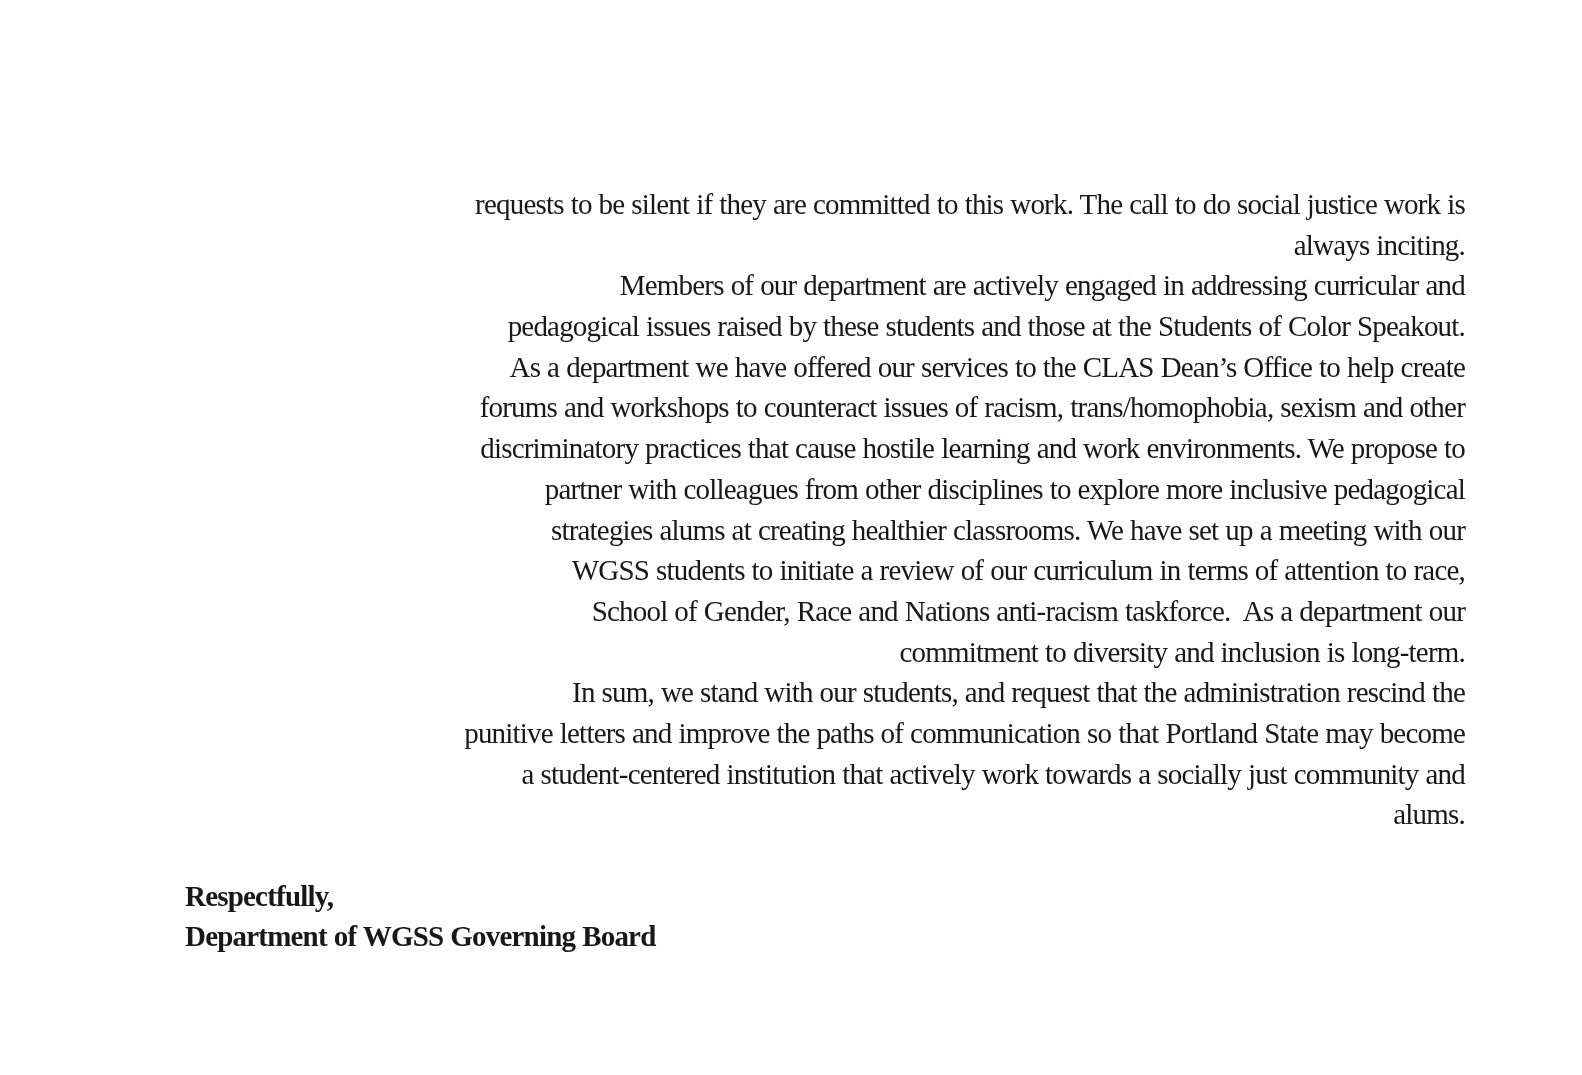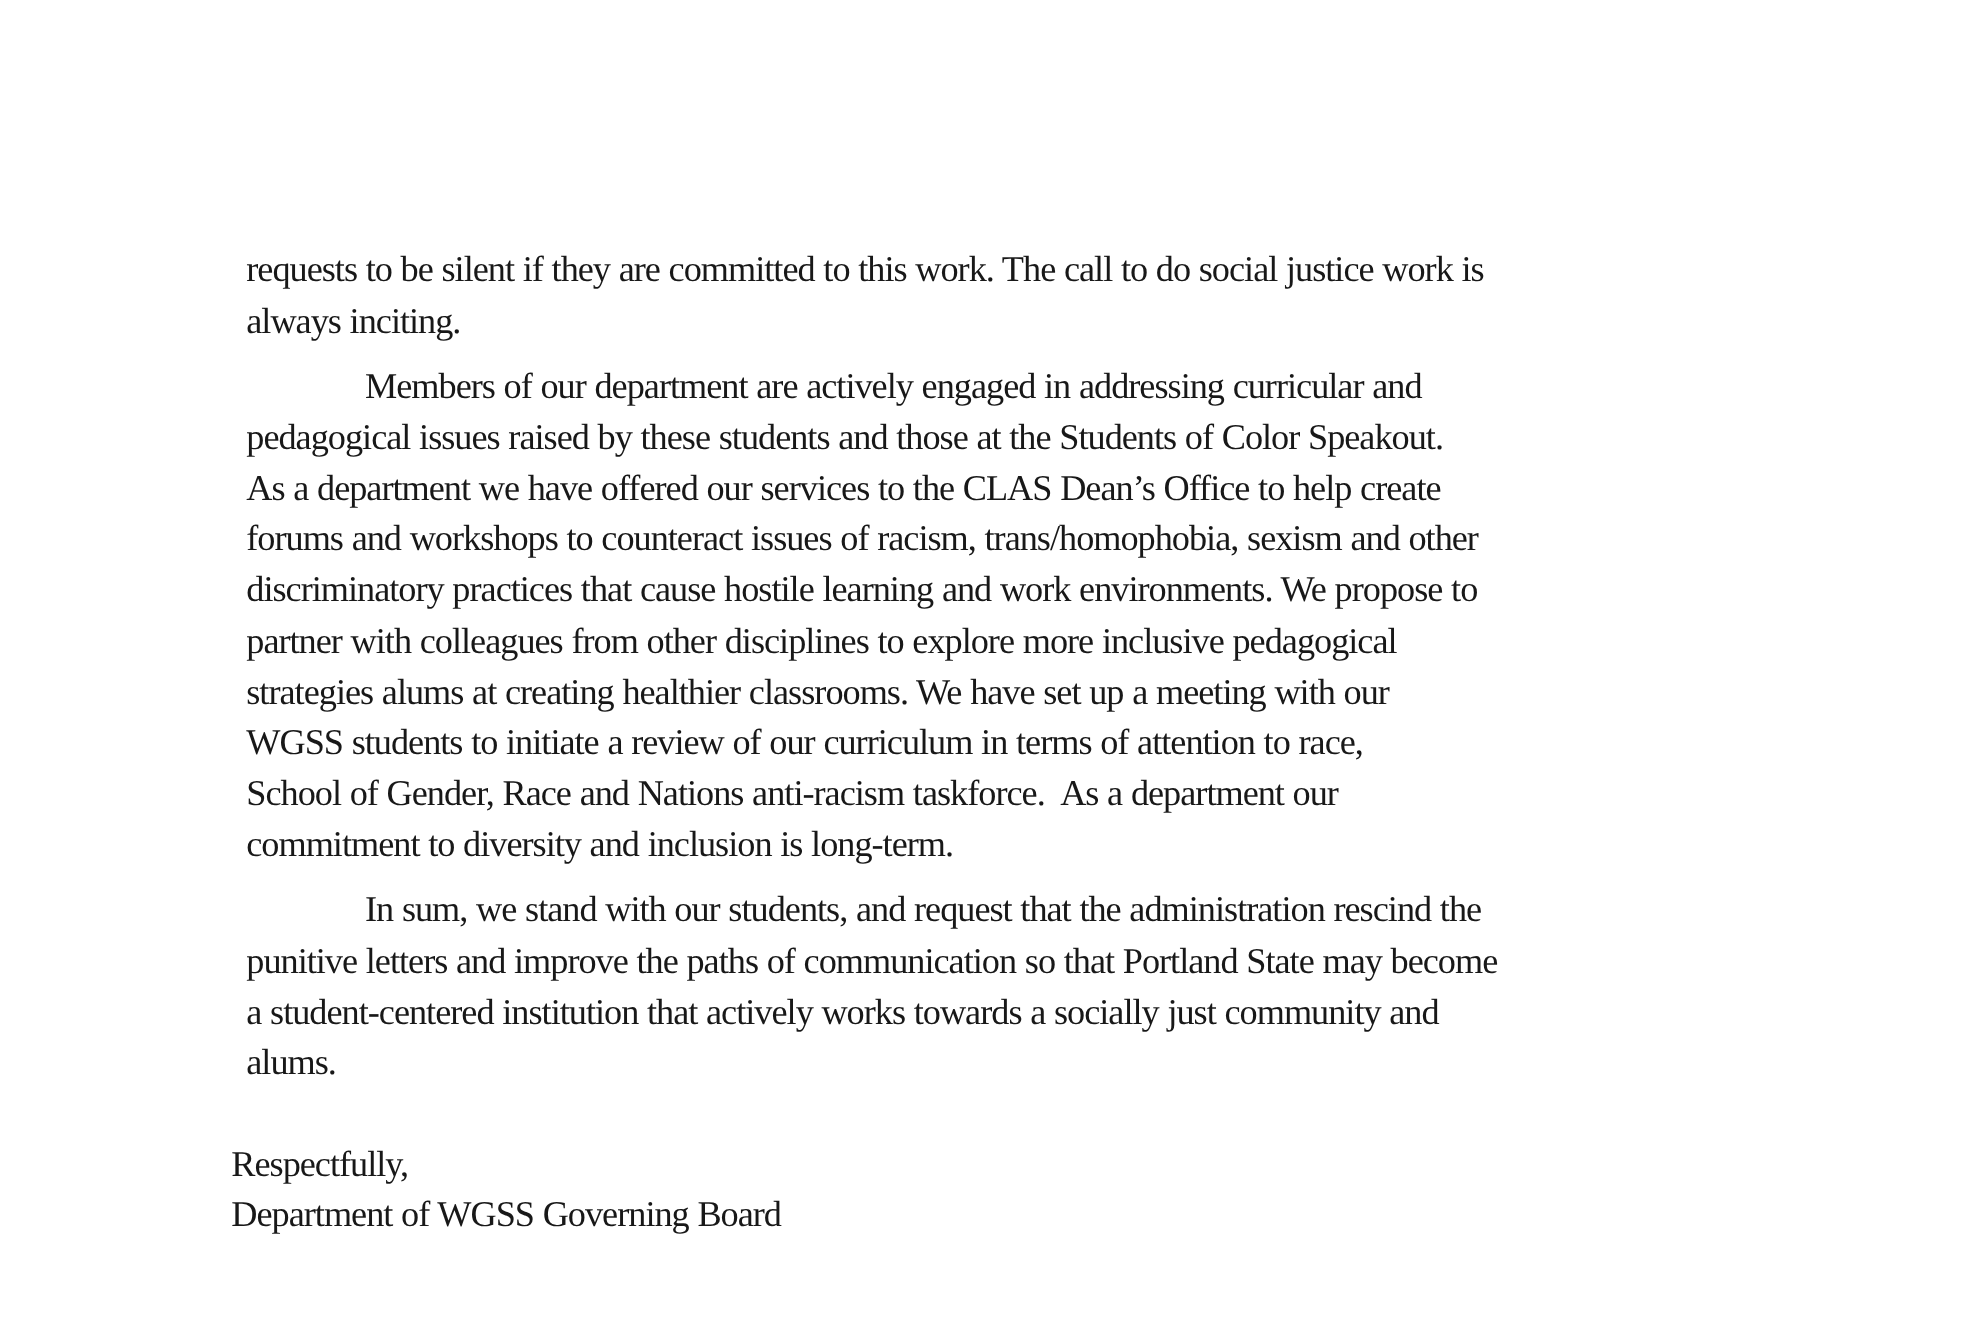--- a/index.html
+++ b/index.html
@@ -20,32 +20,34 @@
     position: absolute;
     left: 185px;
     top: 184px;
     width: 1280px;
     font-size: 29px;
     line-height: 40.7px;
     letter-spacing: -0.8px;
     word-spacing: 0.5px;
   }
   .para {
-    margin: 12px;
+    margin: 0;
     padding: 0;
+    text-align: right;
   }
   .line {
     white-space: pre;
     height: 40.7px;
   }
   .indent-first {
     padding-left: 95px;
   }
   .closing {
     margin-top: 40.7px;
+    font-weight: bold;
   }
 </style>
 </head>
 <body>
 
 <div class="page">
   <div class="letter-body">
 
     <div class="para">
       <div class="line">requests to be silent if they are committed to this work. The call to do social justice work is</div>
@@ -61,21 +63,21 @@
       <div class="line">partner with colleagues from other disciplines to explore more inclusive pedagogical</div>
       <div class="line">strategies alums at creating healthier classrooms. We have set up a meeting with our</div>
       <div class="line">WGSS students to initiate a review of our curriculum in terms of attention to race,</div>
       <div class="line">School of Gender, Race and Nations anti-racism taskforce.  As a department our</div>
       <div class="line">commitment to diversity and inclusion is long-term.</div>
     </div>
 
     <div class="para">
       <div class="line indent-first">In sum, we stand with our students, and request that the administration rescind the</div>
       <div class="line">punitive letters and improve the paths of communication so that Portland State may become</div>
-      <div class="line">a student-centered institution that actively works towards a socially just community and</div>
+      <div class="line">a student-centered institution that actively work towards a socially just community and</div>
       <div class="line">alums.</div>
     </div>
 
     <div class="closing">
       <div class="line">Respectfully,</div>
       <div class="line">Department of WGSS Governing Board</div>
     </div>
 
   </div>
 </div>

